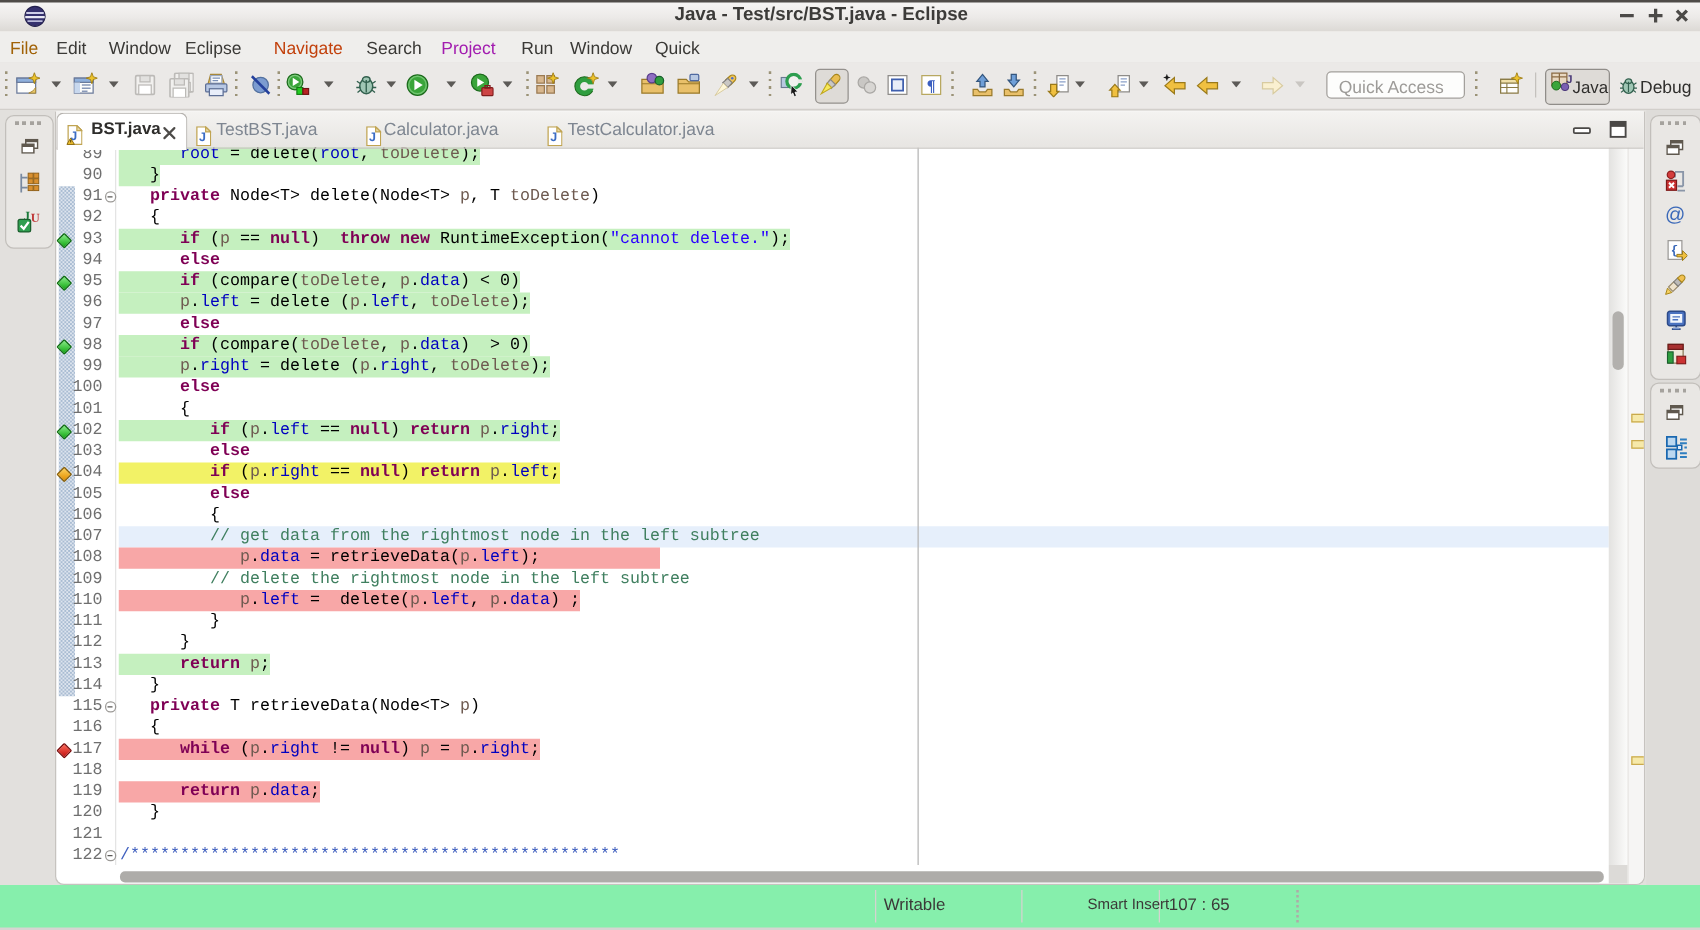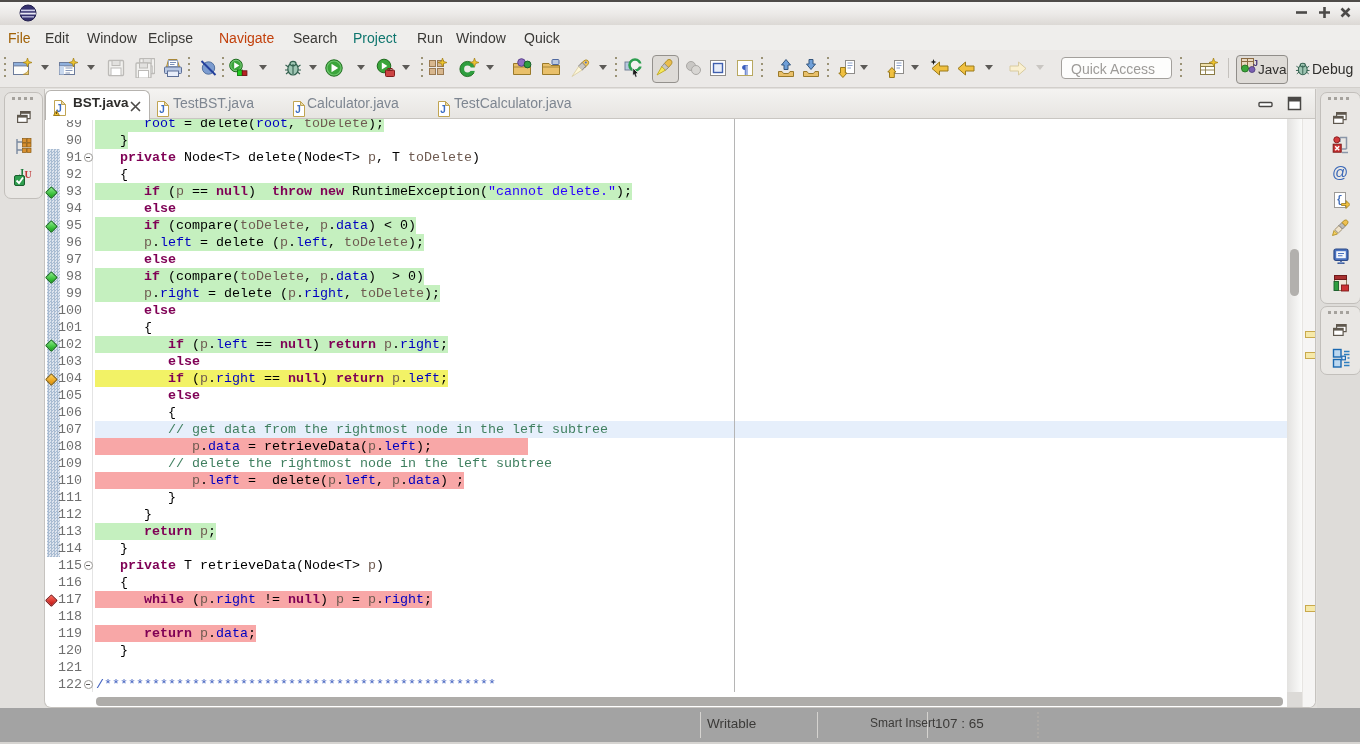--- a/index.html
+++ b/index.html
@@ -26,36 +26,37 @@
 </style></head>
 <body>
 <div style="position:absolute;left:0;top:0;width:100%;height:25px;background:linear-gradient(#f8f7f6 0%,#eceae8 55%,#dcd9d5 100%)">
     <div style="position:absolute;left:0;top:0;width:100%;height:2px;background:#4f4c49"></div>
     <svg style="position:absolute;left:19px;top:4px" width="18" height="18" viewBox="0 0 18 18">
 <circle cx="9" cy="9" r="8" fill="#35316e" stroke="#23204d" stroke-width="1"></circle>
 <path d="M2 6.4 H16" stroke="#cfcfe8" stroke-width="1.6"></path>
 <path d="M1.2 9.6 H16.8" stroke="#e8e8f4" stroke-width="1.8"></path>
 <path d="M3 12.8 H15" stroke="#b9b9d8" stroke-width="1.4"></path>
 </svg>
+    <div style="position:absolute;left:0;top:3px;width:1314px;text-align:center;font-size:15px;font-weight:bold;color:#3c3b39">Java - Test/src/BST.java - Eclipse</div>
     <svg style="position:absolute;left:1290px;top:2px" width="66" height="21" viewBox="0 0 66 21">
       <g stroke="#4c4a48" stroke-width="2.6" stroke-linecap="butt">
         <path d="M6 10.5 H17"></path>
         <path d="M34.5 5 V16 M29 10.5 H40"></path>
         <path d="M51.5 6.5 L59.5 14.5 M59.5 6.5 L51.5 14.5"></path>
       </g>
     </svg>
   </div>
 <div style="position:absolute;left:0;top:25px;width:100%;height:25px;background:#efeeec;font-size:14px">
     <div style="position:absolute;left:8px;top:5px;color:#a16207">File</div>
     <div style="position:absolute;left:45px;top:5px;color:#3a3936">Edit</div>
     <div style="position:absolute;left:87px;top:5px;color:#3a3936">Window</div>
     <div style="position:absolute;left:148px;top:5px;color:#3a3936">Eclipse</div>
     <div style="position:absolute;left:219px;top:5px;color:#c2410c">Navigate</div>
     <div style="position:absolute;left:293px;top:5px;color:#3a3936">Search</div>
-    <div style="position:absolute;left:353px;top:5px;color:#0f766e">Project</div>
+    <div style="position:absolute;left:353px;top:5px;color:#a21caf">Project</div>
     <div style="position:absolute;left:417px;top:5px;color:#3a3936">Run</div>
     <div style="position:absolute;left:456px;top:5px;color:#3a3936">Window</div>
     <div style="position:absolute;left:524px;top:5px;color:#3a3936">Quick</div>
   </div>
 <div style="position:absolute;left:0;top:50px;width:100%;height:38px;background:#ebe9e7">
     <div style="position:absolute;left:4px;top:7px;height:22px;background:repeating-linear-gradient(#9b9377 0 2px,rgba(0,0,0,0) 2px 6px);width:2px"></div>
     <svg style="position:absolute;left:12px;top:8px" width="20" height="20" viewBox="0 0 20 20">
       <rect x="1.5" y="4.5" width="15" height="12" fill="#fdfdfb" stroke="#6b7b9b"></rect>
       <rect x="1.5" y="4.5" width="15" height="3.4" fill="#8fb0dc" stroke="#6b7b9b"></rect>
       <path d="M16.5 12 L16.5 16.5 L11 16.5 C13.5 15.5 15.5 14 16.5 12 Z" fill="#e8c86a" stroke="#a8883a" stroke-width="0.8"></path>
@@ -435,21 +436,21 @@
     </svg>
     <svg style="position:absolute;left:11px;top:41px" width="19" height="20" viewBox="0 0 19 20">
       <g fill="#bcd8f0" stroke="#1a68b0" stroke-width="1.4">
         <rect x="1.5" y="1.5" width="7.5" height="7.5"></rect>
         <rect x="1.5" y="11.5" width="7.5" height="7.5"></rect>
       </g>
       <rect x="9.8" y="8.2" width="3.6" height="3.6" fill="#dceafa" stroke="#1a68b0" stroke-width="1.2"></rect>
       <path d="M12 3.5 H17.5 M12 6.5 H17.5 M15.5 10 H17.5 M12 14.5 H17.5 M12 17.5 H17.5" stroke="#2f7fc0" stroke-width="1.6"></path>
     </svg>
   </div>
-<div style="position:absolute;left:0;top:708px;width:100%;height:36px;background:#a3a3a3">
+<div style="position:absolute;left:0;top:708px;width:100%;height:36px;background:#86efac">
     <div style="position:absolute;left:700px;top:4px;width:1px;height:26px;background:#d5d3d0"></div>
     <div style="position:absolute;left:817px;top:4px;width:1px;height:26px;background:#d5d3d0"></div>
     <div style="position:absolute;left:927px;top:4px;width:1px;height:26px;background:#d5d3d0"></div>
     <div style="position:absolute;left:1037px;top:4px;width:0;height:26px;border-left:2px dotted #aeaba7"></div>
     <div style="position:absolute;left:707px;top:8px;font-size:13.5px;color:#3b3a38">Writable</div>
     <div style="position:absolute;left:870px;top:8px;font-size:12px;color:#3b3a38">Smart Insert</div>
     <div style="position:absolute;left:935px;top:8px;font-size:13.5px;color:#3b3a38">107 : 65</div>
     <div style="position:absolute;left:0;bottom:0;width:100%;height:2px;background:#d6d4d1"></div>
   </div>
 </body></html>

